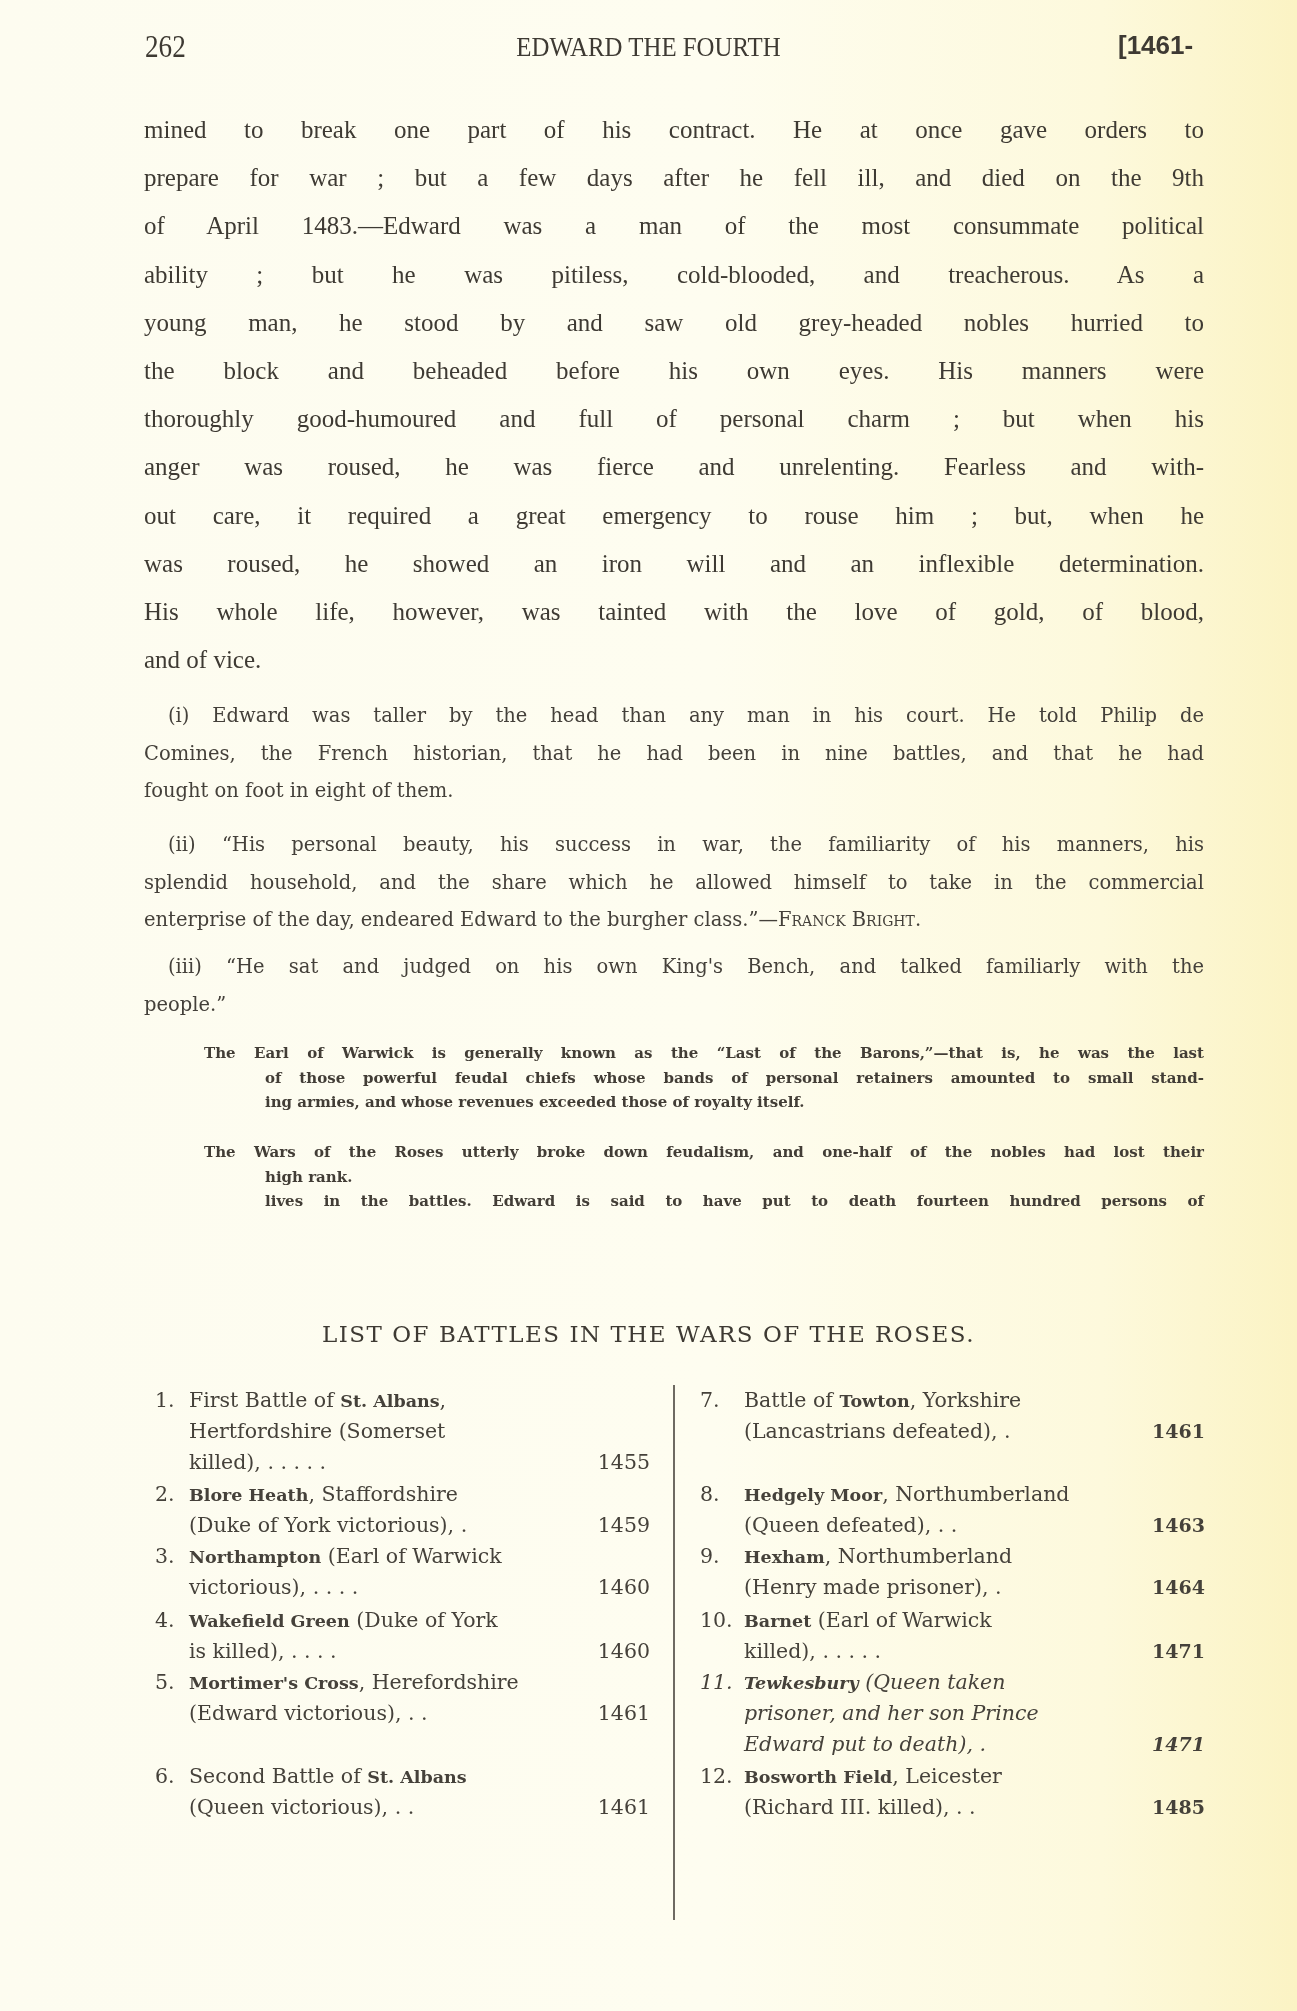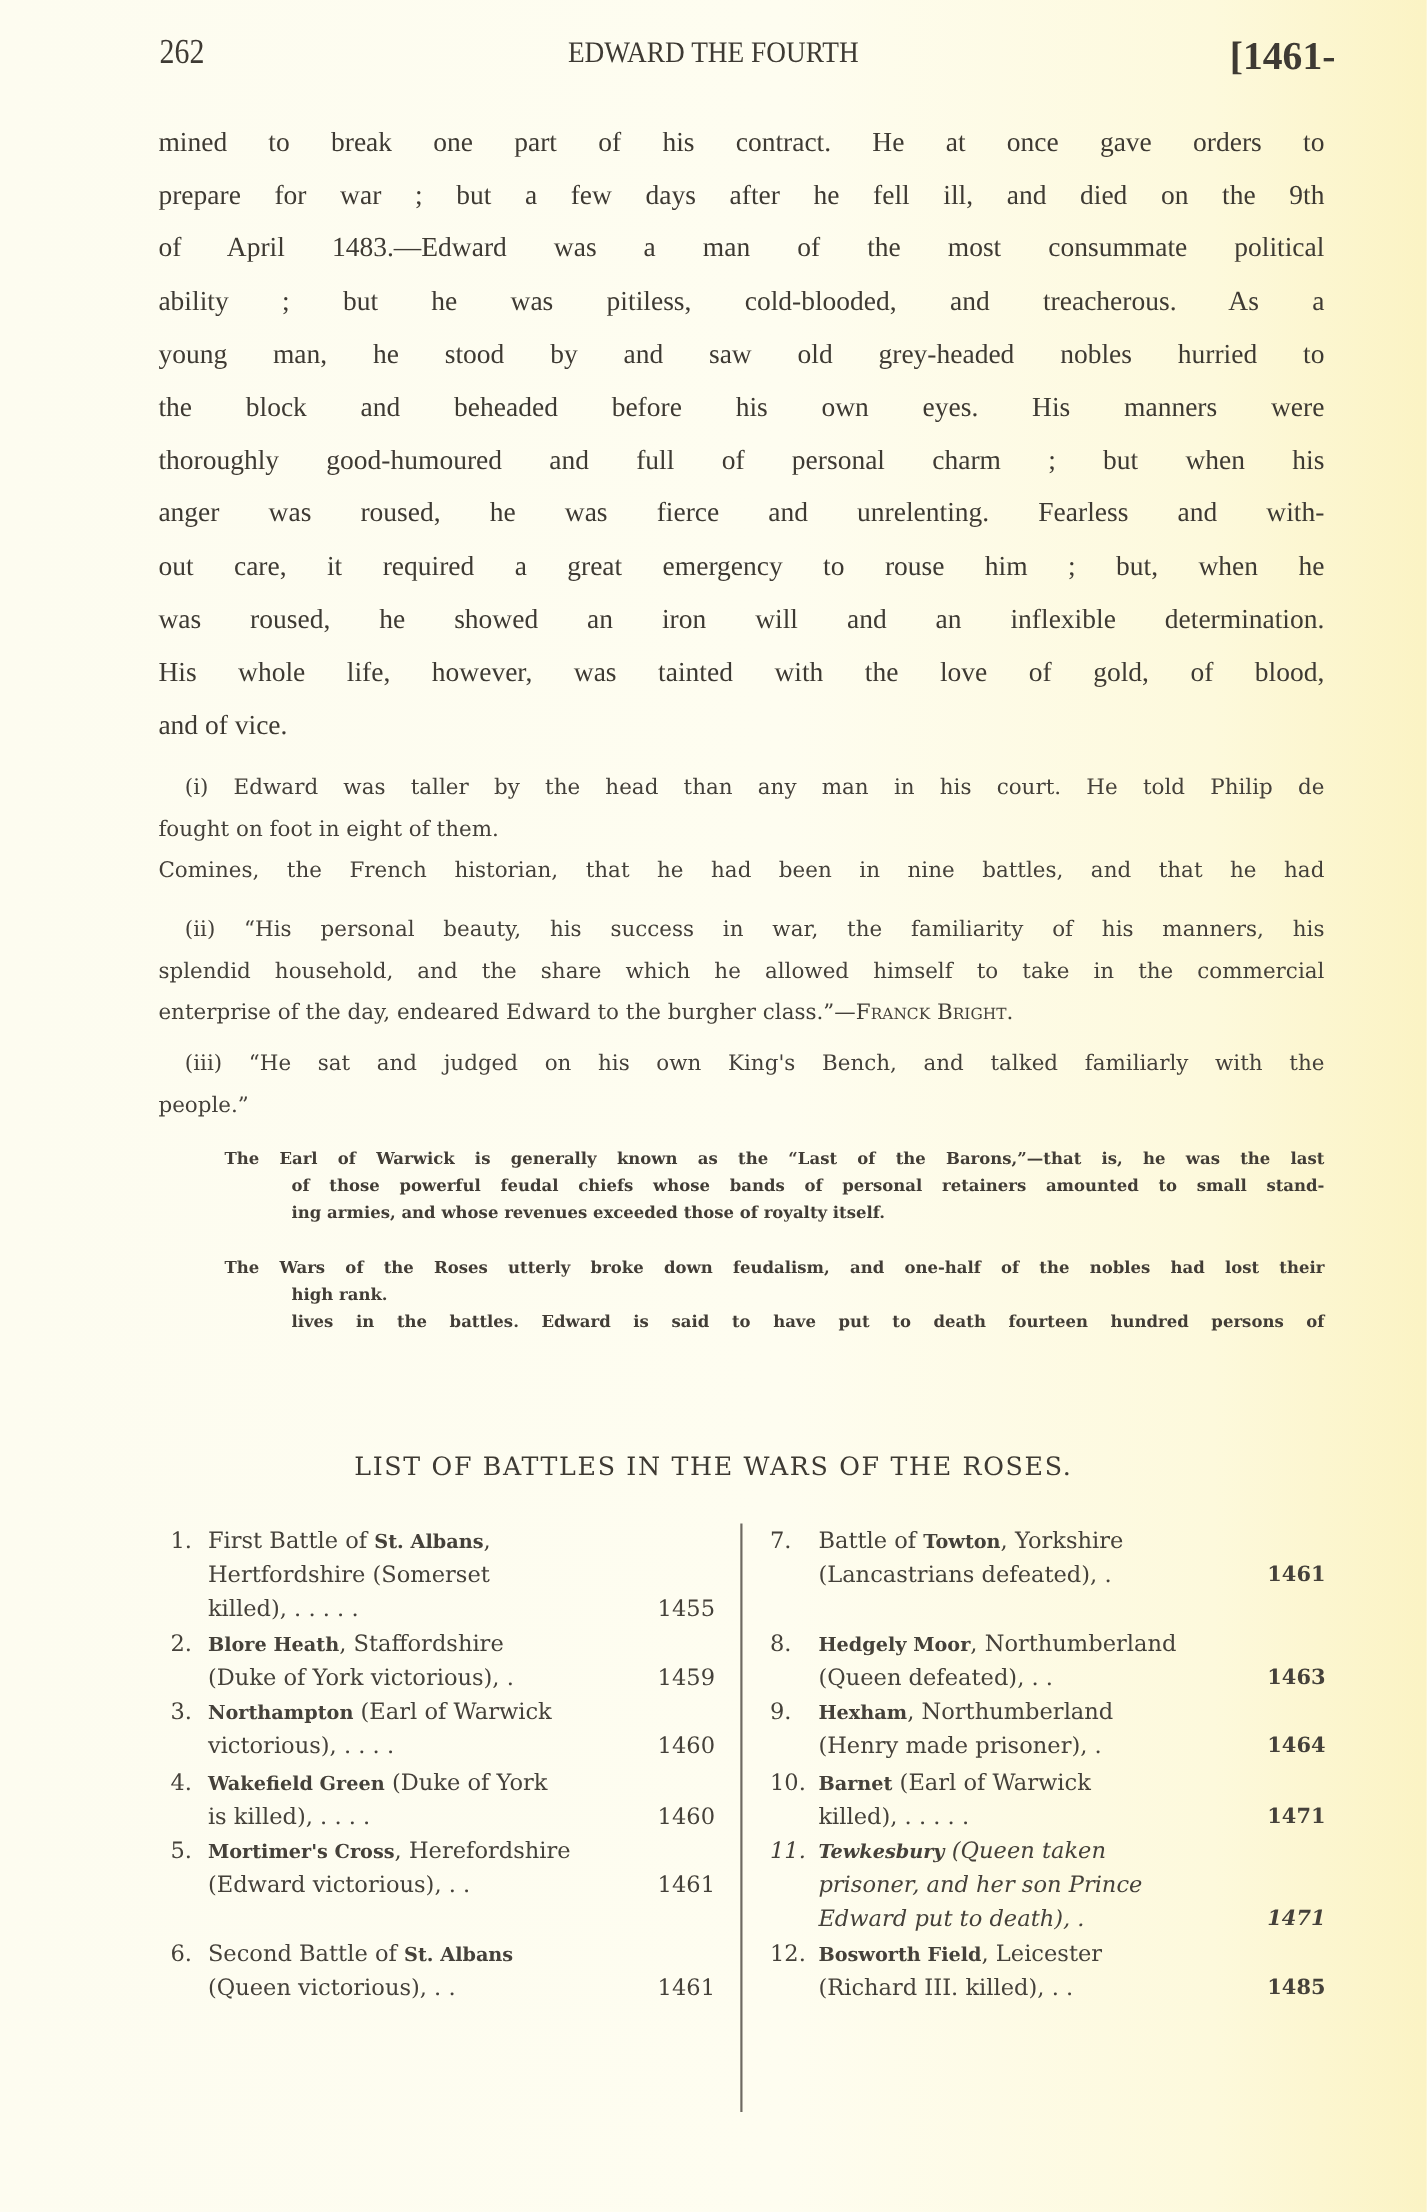--- a/index.html
+++ b/index.html
@@ -7,21 +7,21 @@
     width: 1297px; height: 2011px; overflow: hidden;
     background: linear-gradient(90deg, #fdfcf0 0%, #fefdf0 55%, #fdf9dc 85%, #fbf3c4 100%);
     color: #3e3a33;
     font-family: "DejaVu Serif", "Liberation Serif", serif;
     position: relative;
   }
   .abs { position: absolute; }
   
   #hdr-page { left: 145px; top: 28px; font-size: 32px; letter-spacing: 0; font-family: "Liberation Serif", serif; transform: scaleX(0.85); transform-origin: left; }
   #hdr-title { left: 0; width: 1297px; top: 32px; text-align: center; font-size: 27px; font-family: "Liberation Serif", serif; transform: scaleX(0.92); }
-  #hdr-year { left: 1118px; top: 30px; font-size: 36px; font-weight: bold; font-family: Liberation Serif, serif; }
+  #hdr-year { left: 1118px; top: 30px; font-size: 26px; font-weight: bold; font-family: Liberation Sans, sans-serif; }
 
   
   .body-text {
     left: 144px; width: 1060px;
     font-family: "Liberation Serif", serif;
     font-size: 25px; line-height: 48.2px;
     text-align: justify; text-align-last: left;
   }
   .body-line { display: block; white-space: nowrap; text-align-last: justify; text-align: justify; height: 48.2px; }
   .body-line.last { text-align-last: left; }
@@ -83,22 +83,22 @@
   <span class="body-line">thoroughly good-humoured and full of personal charm ; but when his</span>
   <span class="body-line">anger was roused, he was fierce and unrelenting. Fearless and with-</span>
   <span class="body-line">out care, it required a great emergency to rouse him ; but, when he</span>
   <span class="body-line">was roused, he showed an iron will and an inflexible determination.</span>
   <span class="body-line">His whole life, however, was tainted with the love of gold, of blood,</span>
   <span class="body-line last">and of vice.</span>
 </div>
 
 <div class="abs notes" style="top:697px;">
   <span class="nline indent">(i) Edward was taller by the head than any man in his court. He told Philip de</span>
+  <span class="nline">Comines, the French historian, that he had been in nine battles, and that he had</span>
   <span class="nline last">fought on foot in eight of them.</span>
-  <span class="nline">Comines, the French historian, that he had been in nine battles, and that he had</span>
 </div>
 <div class="abs notes" style="top:826px;">
   <span class="nline indent">(ii) “His personal beauty, his success in war, the familiarity of his manners, his</span>
   <span class="nline">splendid household, and the share which he allowed himself to take in the commercial</span>
   <span class="nline last"><span>enterprise of the day, endeared Edward to the burgher class.”—</span><span class="smallcaps">Franck Bright.</span></span>
 </div>
 <div class="abs notes" style="top:948px;">
   <span class="nline indent">(iii) “He sat and judged on his own King's Bench, and talked familiarly with the</span>
   <span class="nline last">people.”</span>
 </div>

